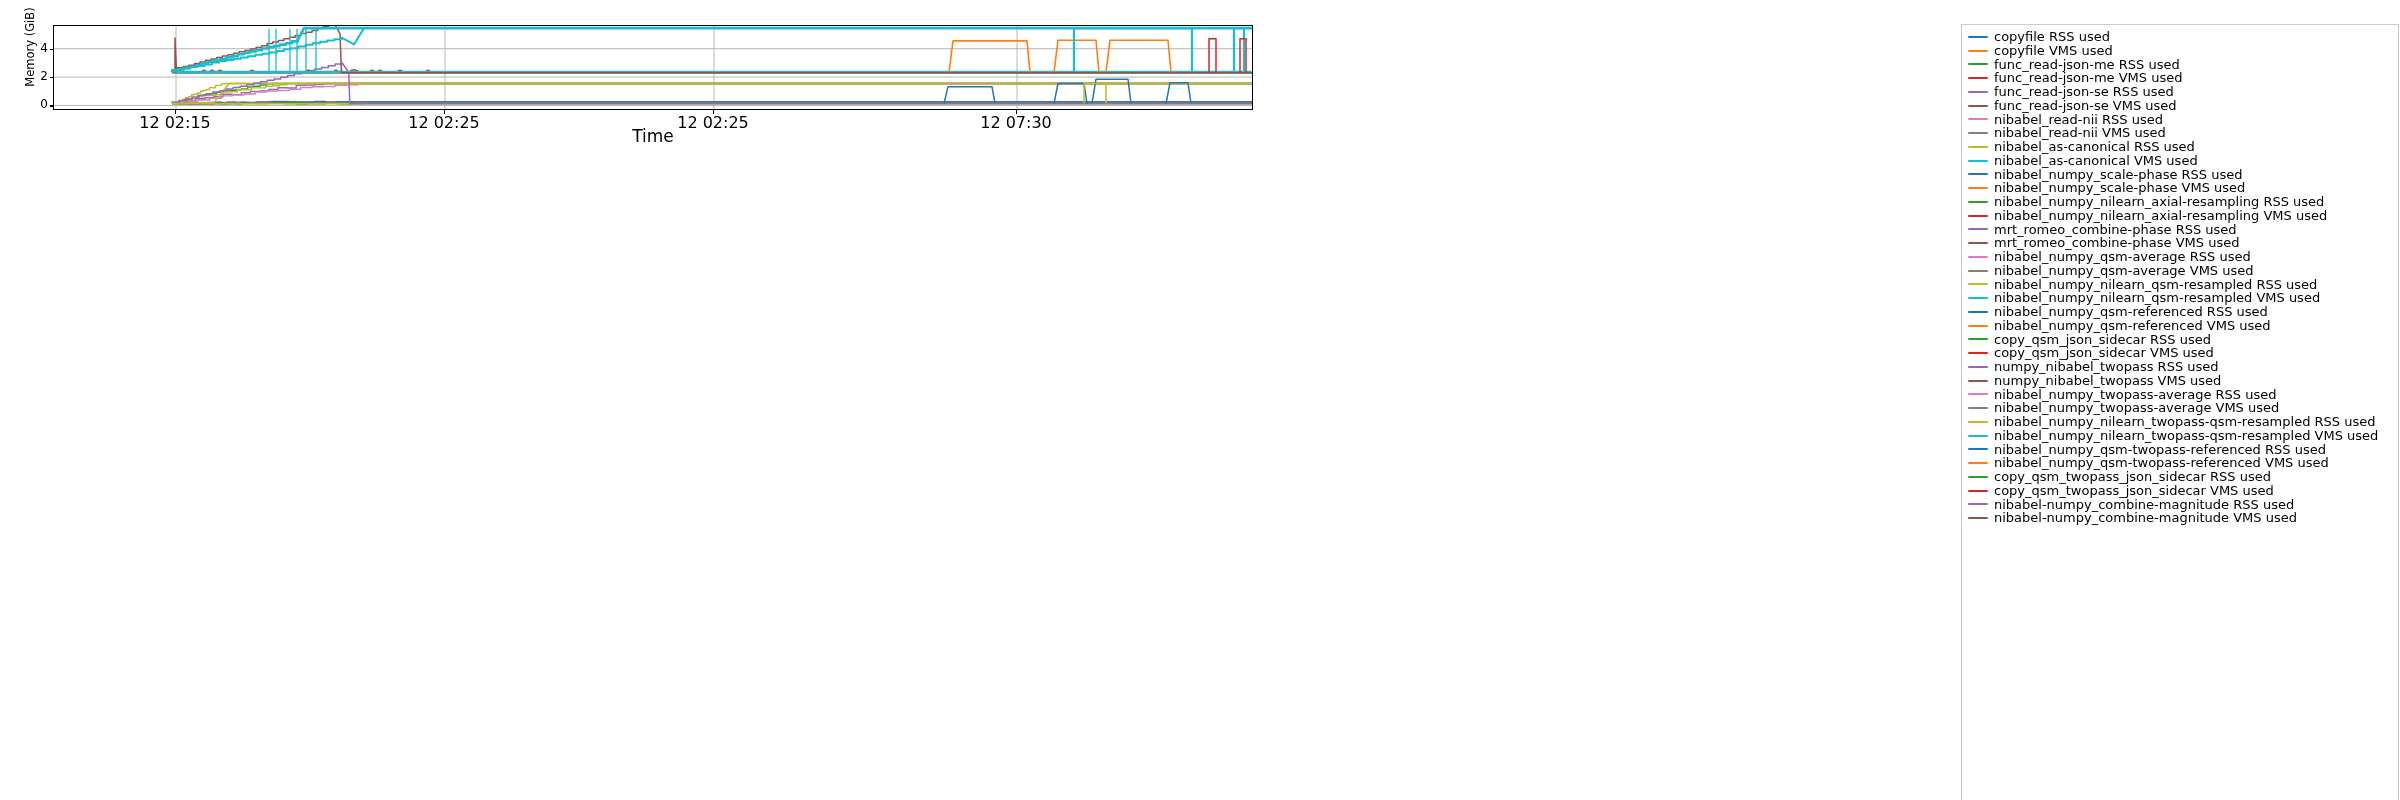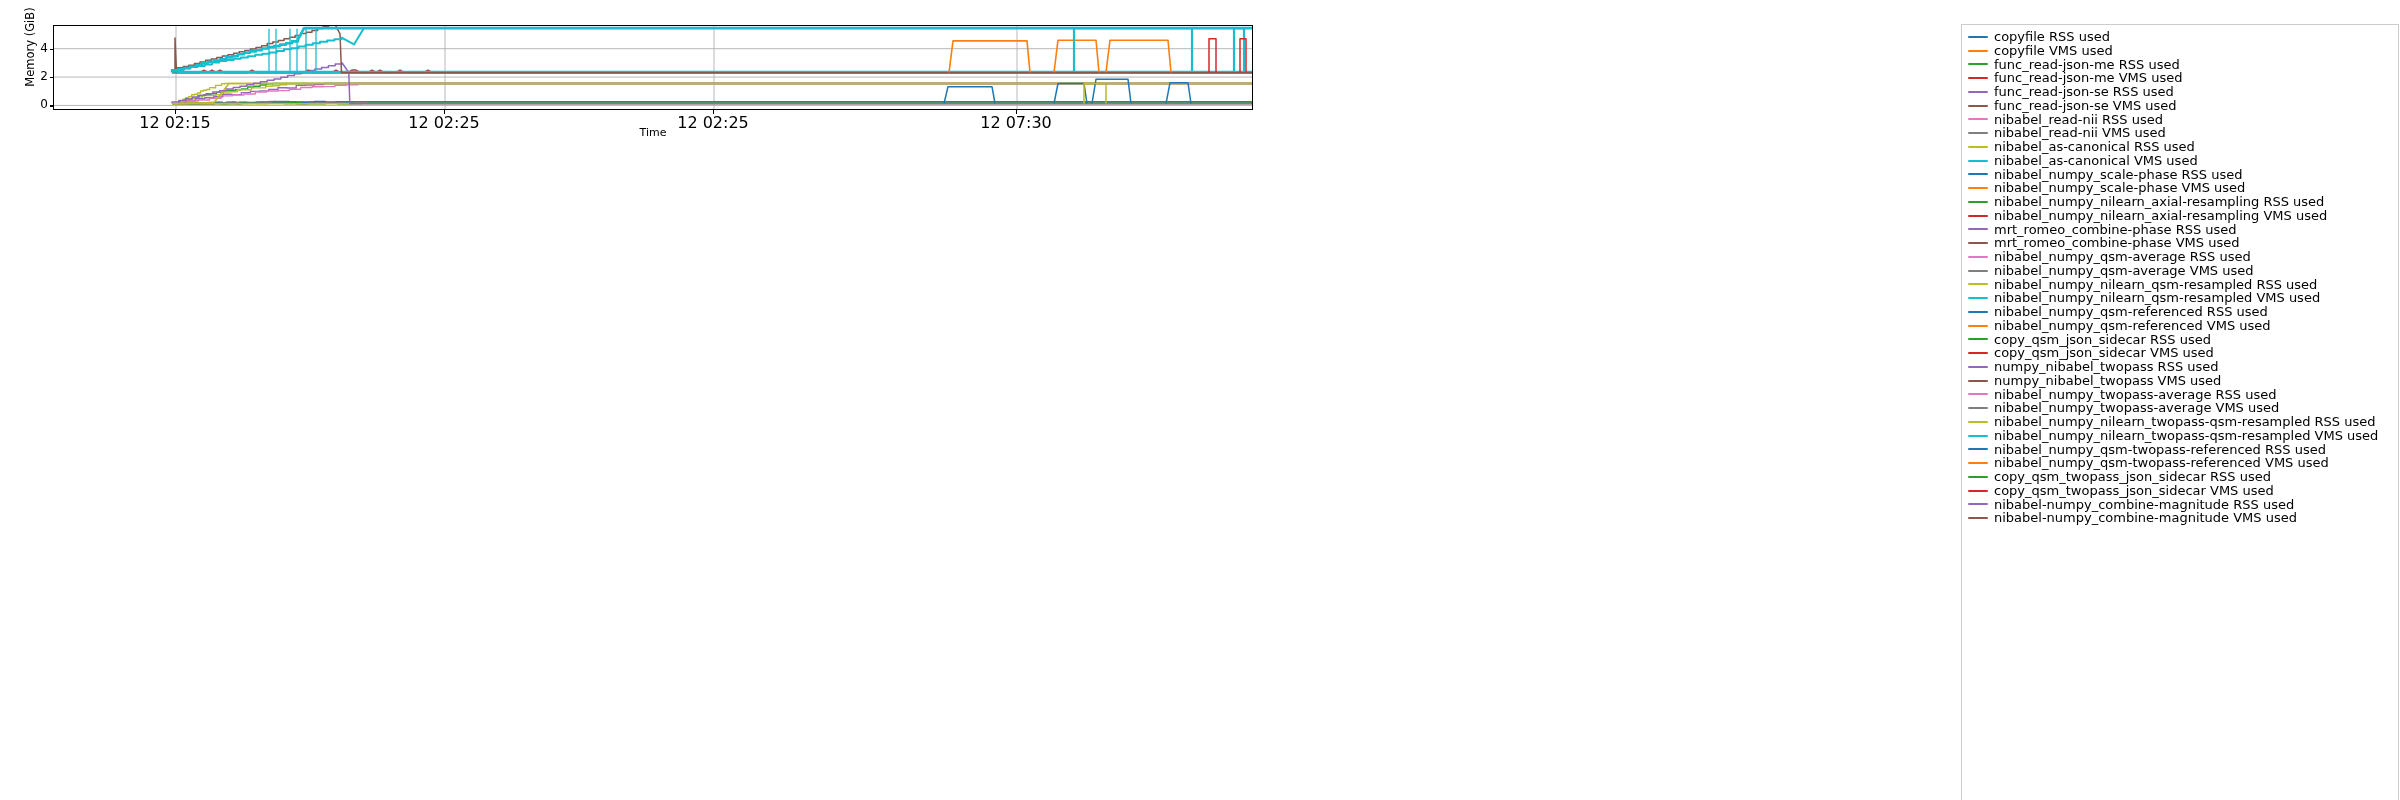--- a/index.html
+++ b/index.html
@@ -80,21 +80,21 @@
     background: #000000;
   }
 
   
   #xlabel {
     position: absolute;
     left: 53px;
     top: 126px;
     width: 1200px;
     text-align: center;
-    font-size: 11px;
+    font-size: 17px;
     color: #000000;
     white-space: nowrap;
   }
   .xtick-wrap {
     position: absolute;
     top: 113px;
     width: 120px;
     margin-left: -60px;
     text-align: center;
     font-size: 16px;

